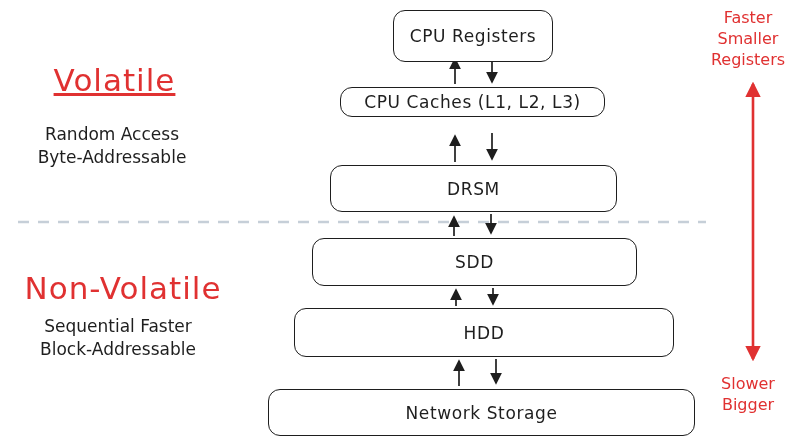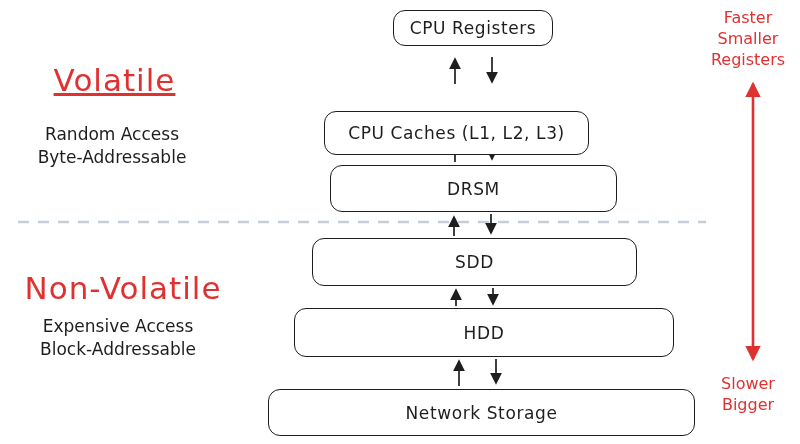--- a/index.html
+++ b/index.html
@@ -88,24 +88,24 @@
     </g>
 
     <g stroke="#1e1e1e" stroke-width="1.7">
       <line x1="459" y1="386" x2="459" y2="361" marker-end="url(#ah-black)"></line>
       <line x1="496" y1="359" x2="496" y2="383" marker-end="url(#ah-black)"></line>
     </g>
 
     <line x1="753" y1="84" x2="753" y2="359" stroke="#e03131" stroke-width="2.6" marker-start="url(#ah-red)" marker-end="url(#ah-red)"></line>
   </svg>
 
-  <div class="node" style="left:393px; top:10px;  width:160px; height:36px;">
+  <div class="node" style="left:393px; top:10px;  width:160px; height:52px;">
     <span>CPU Registers</span>
   </div>
-  <div class="node" style="left:324px; top:87px;  width:265px; height:44px;margin-top:24px;">
+  <div class="node" style="left:340px; top:87px;  width:265px; height:30px;">
     <span>CPU Caches (L1, L2, L3)</span>
   </div>
   <div class="node" style="left:330px; top:165px; width:287px; height:47px;text-align:center;">
     <span>DRSM</span>
   </div>
   <div class="node" style="left:312px; top:238px; width:325px; height:48px;">
     <span>SDD</span>
   </div>
   <div class="node" style="left:294px; top:308px; width:380px; height:49px;">
     <span>HDD</span>
@@ -115,21 +115,21 @@
   </div>
 
   <div class="side-label title-red" style="left:12px; top:63px; width:205px;text-decoration:underline;">Volatile</div>
   <div class="side-label sub-lines" style="left:12px; top:123px; width:200px;">
     <div>Random Access</div>
     <div>Byte-Addressable</div>
   </div>
 
   <div class="side-label title-red" style="left:18px; top:271px; width:210px;">Non-Volatile</div>
   <div class="side-label sub-lines" style="left:18px; top:315px; width:200px;">
-    <div>Expensive Access</div>
+    <div>Sequential Faster</div>
     <div>Block-Addressable</div>
   </div>
 
   <div class="side-label red-lines" style="left:698px; top:7px; width:100px;">
     <div>Faster</div>
     <div>Smaller</div>
     <div>Registers</div>
   </div>
   <div class="side-label red-lines" style="left:698px; top:373px; width:100px;">
     <div>Slower</div>

